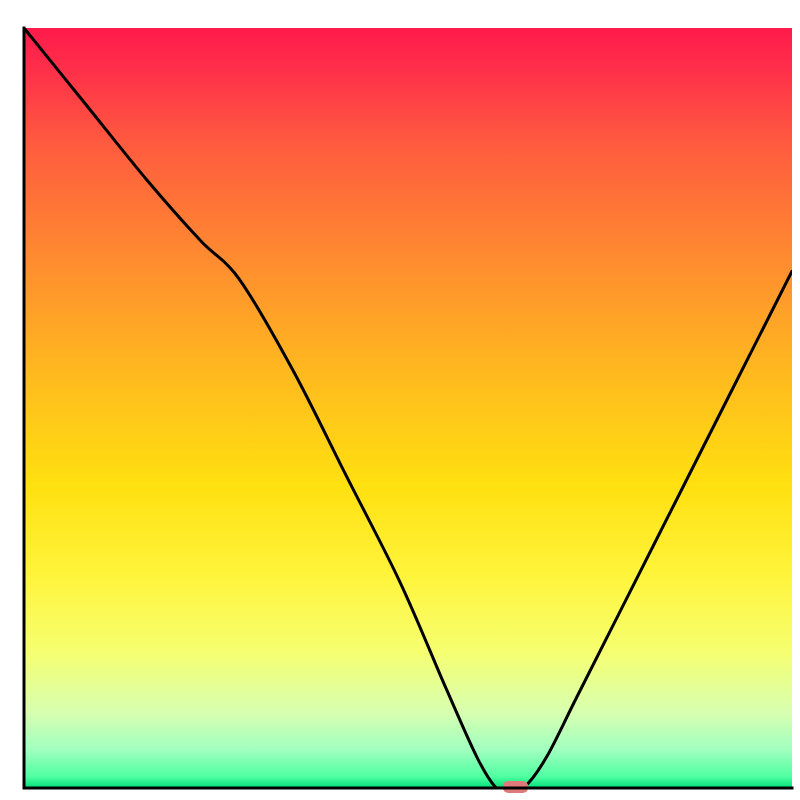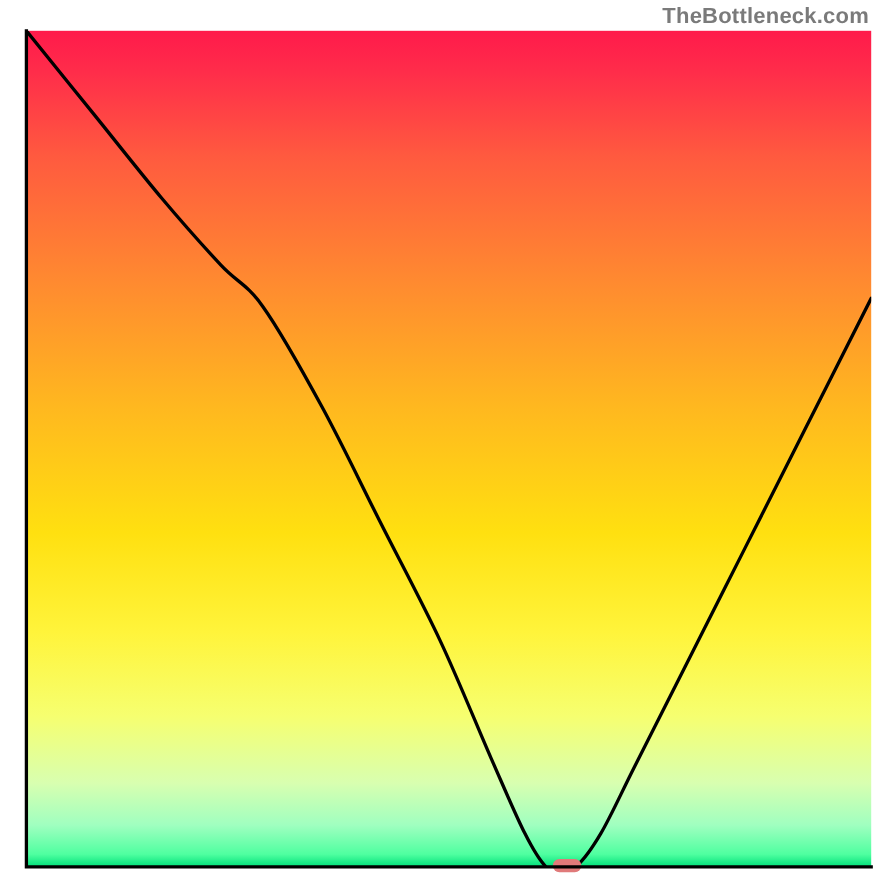--- a/index.html
+++ b/index.html
@@ -27,21 +27,20 @@
   svg.plot {
     position: absolute;
     left: 0;
     top: 0;
   }
 </style>
 </head>
 <body>
 
 <div class="container">
-  <div class="attribution">TheBottleneck.com</div>
 
   <svg class="plot" width="800" height="800" viewBox="0 0 800 800">
     <defs>
       <linearGradient id="bg-grad" x1="0" y1="0" x2="0" y2="1">
           <stop offset="0%" stop-color="#ff1a4b"></stop>
           <stop offset="5%" stop-color="#ff2d4a"></stop>
           <stop offset="15%" stop-color="#ff5a3f"></stop>
           <stop offset="30%" stop-color="#ff8a30"></stop>
           <stop offset="45%" stop-color="#ffb81f"></stop>
           <stop offset="60%" stop-color="#ffe010"></stop>

